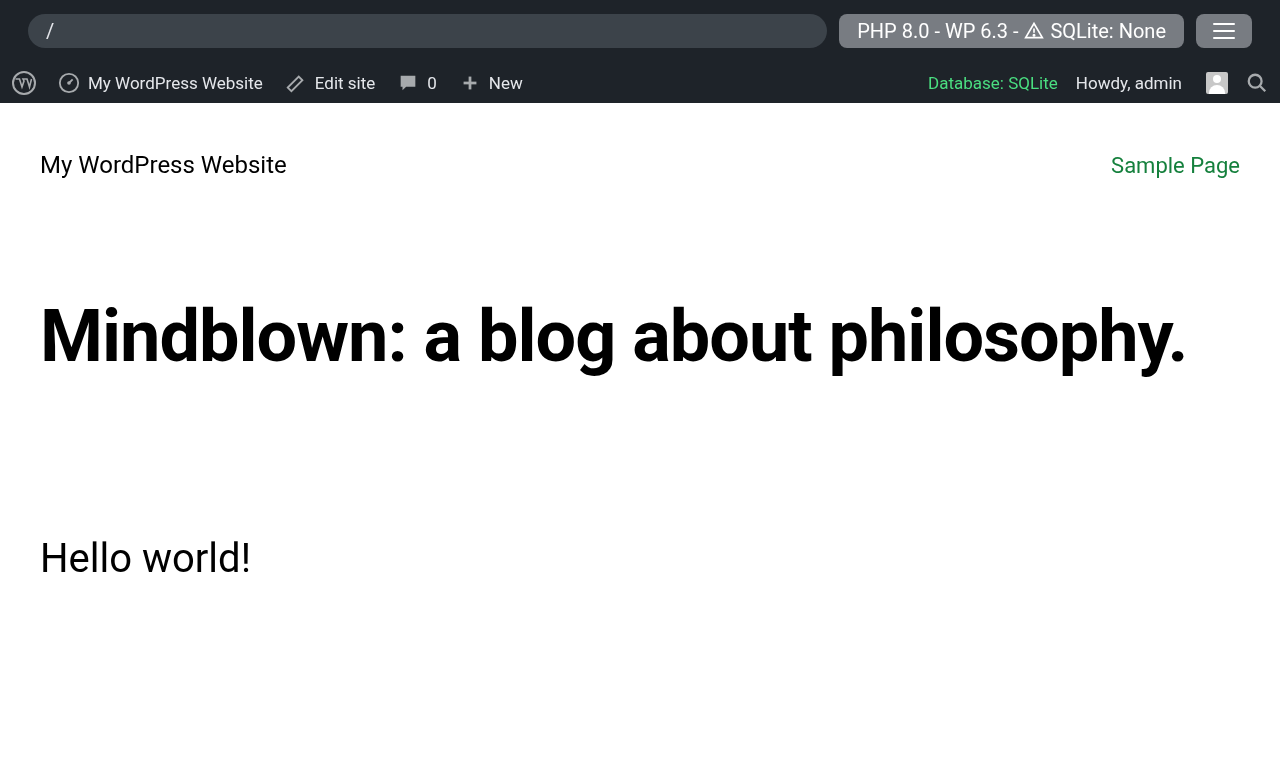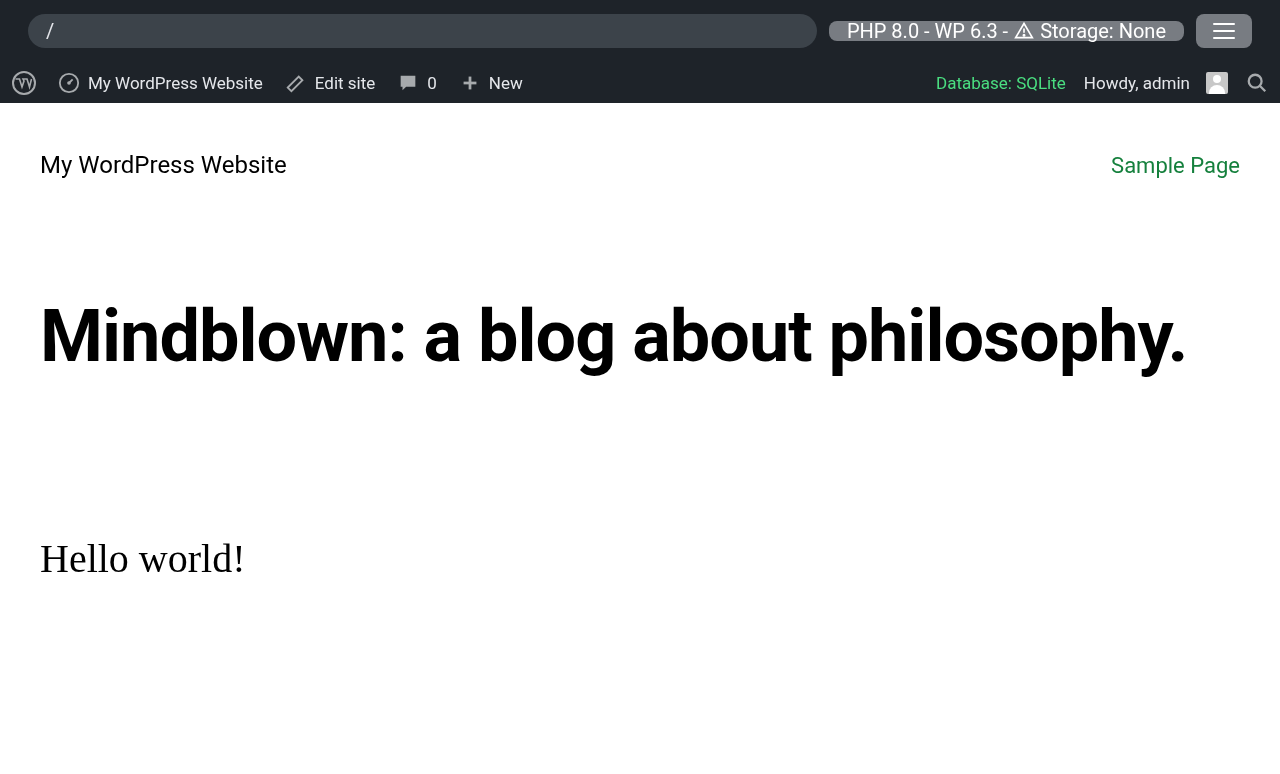--- a/index.html
+++ b/index.html
@@ -30,21 +30,21 @@
       height: 34px;
       display: flex;
       align-items: center;
       padding: 0 18px;
       color: #e5e7eb;
       font-size: 20px;
     }
     .storage-pill {
       background: #787c82;
       border-radius: 8px;
-      height: 20px;
+      height: 34px;
       display: flex;
       align-items: center;
       padding: 0 18px;
       color: #fff;
       font-size: 20px;
       gap: 6px;
     }
     .storage-pill .warn {
       display: inline-flex;
       align-items: center;
@@ -90,21 +90,21 @@
       display: flex;
       align-items: center;
       gap: 18px;
     }
     .db-label {
       color: #4ade80;
     }
     .howdy {
       display: flex;
       align-items: center;
-      gap: 16px;
+      gap: 24px;
       cursor: pointer;
     }
     .avatar {
       width: 22px;
       height: 22px;
       background: #c8c8c8;
       border-radius: 2px;
       position: relative;
     }
     .avatar::before {
@@ -168,21 +168,20 @@
     }
     .post {
       padding: 160px 40px 0 40px;
       max-width: 440px;
     }
     .post h2 {
       font-size: 40px;
       font-weight: 400;
       color: #000;
       margin-bottom: 28px;
-      font-family: Liberation Serif, serif;
     }
     .post p {
       font-size: 22px;
       line-height: 1.62;
       color: #000;
     }
   </style>
 </head>
 <body>
 
@@ -192,21 +191,21 @@
   </div>
   <div class="storage-pill">
     <span>PHP 8.0 - WP 6.3 - </span>
     <span class="warn icon">
       <svg width="20" height="20" viewBox="0 0 24 24" fill="none" stroke="#fff" stroke-width="2">
         <path d="M12 3 L22 20 H2 Z"></path>
         <line x1="12" y1="9" x2="12" y2="14"></line>
         <circle cx="12" cy="17" r="0.8" fill="#fff"></circle>
       </svg>
     </span>
-    <span> Storage: None</span>
+    <span> SQLite: None</span>
   </div>
   <div class="hamburger-btn">
     <span class="icon">
       <svg width="22" height="18" viewBox="0 0 22 18" fill="none" stroke="#fff" stroke-width="2" stroke-linecap="round">
         <line x1="1" y1="2" x2="21" y2="2"></line>
         <line x1="1" y1="9" x2="21" y2="9"></line>
         <line x1="1" y1="16" x2="21" y2="16"></line>
       </svg>
     </span>
   </div>

